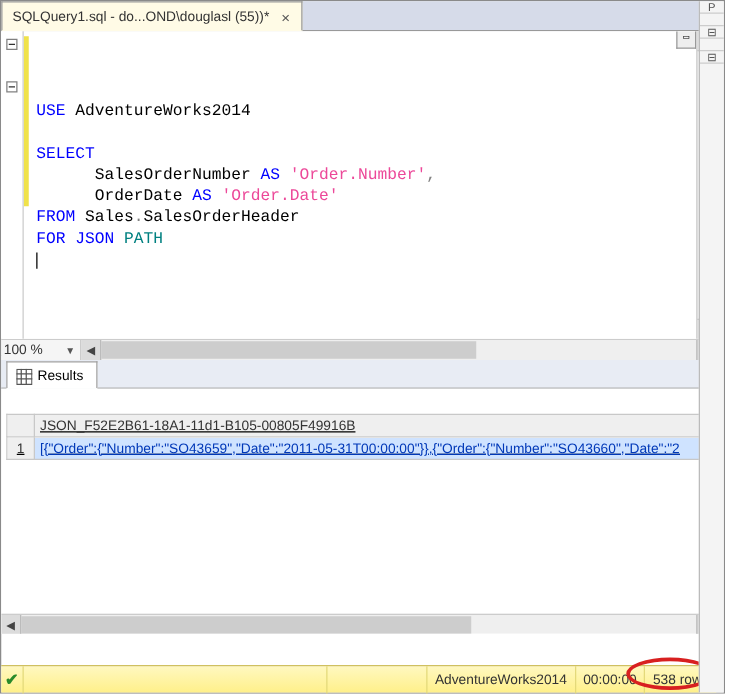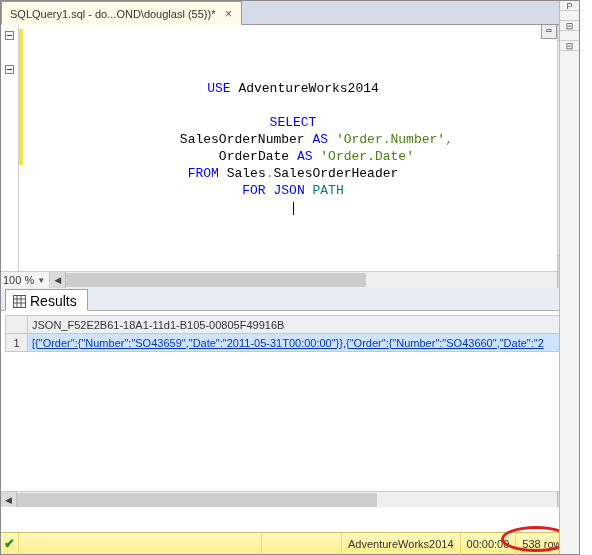--- a/index.html
+++ b/index.html
@@ -12,43 +12,43 @@
   .tabbar-drop { width: 14px; text-align: center; color: #333; padding-top: 4px; font-size: 9px; margin-left: auto; margin-right: 2px; }
   
   .editor-wrap { height: 260px; display: flex; flex-direction: column; border-bottom: 1px solid #bbb; }
   .editor-body { flex: 1; display: flex; position: relative; background: #fff; }
   .outline-gutter { width: 18px; border-right: 1px solid #ccc; background: #fff; position: relative; }
   .outline-box { position: absolute; left: 4px; width: 9px; height: 9px; border: 1px solid #808080; background: #fff; }
   .outline-box::before, .outline-box::after { content: ""; position: absolute; background: #333; }
   .outline-box::before { left: 1px; right: 1px; top: 3px; height: 1px; }
   .code { flex: 1; padding: 4px 0 4px 2px; font-family: Consolas, "Courier New", monospace; font-size: 13px; line-height: 17px; white-space: pre; overflow: hidden; position: relative; }
   .code .change-bar { position: absolute; left: 0; top: 4px; width: 4px; background: #f0e24a; }
-  .code-content { margin-left: 8px; text-align: center; }
+  .code-content { margin-left: 8px; }
   .kw { color: #0000ff; }
   .gray { color: #808080; }
   .teal { color: #008080; }
-  .str { color: #4d7c0f; }
+  .str { color: #ec4899; }
   .caret { display: inline-block; width: 1px; height: 13px; background: #000; vertical-align: text-bottom; }
   .editor-vsb { width: 16px; background: #efefef; border-left: 1px solid #ccc; position: relative; }
   .sb-btn { width: 16px; height: 16px; background: #dcdcdc; display: flex; align-items: center; justify-content: center; font-size: 9px; color: #444; }
   .sb-btn.top { border-bottom: 1px solid #bbb; }
   .sb-btn.bot { position: absolute; bottom: 0; border-top: 1px solid #bbb; }
   .split-icon { position: absolute; right: 0; top: 0; width: 16px; height: 14px; background: #eee; border: 1px solid #999; border-top: none; font-size: 8px; text-align: center; line-height: 12px; }
   .zoom-row { height: 18px; display: flex; align-items: center; border-top: 1px solid #ccc; background: #f5f5f5; font-size: 11px; }
-  .zoom-level { padding: 0 4px 0 2px; color: #333; display: flex; align-items: center; gap: 3px; }
+  .zoom-level { padding: 0 4px 0 2px; color: #333; display: flex; align-items: center; gap: 18px; }
   .zoom-level .drop { font-size: 8px; color: #555; }
   .hsb { flex: 1; height: 16px; background: #efefef; border-left: 1px solid #ccc; display: flex; }
   
   .result-tabs { height: 26px; background: #e8ecf4; border-bottom: 1px solid #b0b0b0; display: flex; align-items: flex-end; padding-left: 4px; gap: 0; }
-  .rtab { height: 22px; padding: 2px 10px 0 6px; border: 1px solid #a0a0a0; display: flex; align-items: center; gap: 4px; font-size: 14px; position: relative; top: 1px; justify-content: space-between; }
+  .rtab { height: 22px; padding: 2px 10px 0 6px; border: 1px solid #a0a0a0; display: flex; align-items: center; gap: 4px; font-size: 11px; position: relative; top: 1px; justify-content: space-between; }
   .rtab.active { background: #fff; border-bottom: 1px solid #fff; }
   .rtab:not(.active) { background: #e2e6ef; border-bottom: 1px solid #a0a0a0; color: #444; }
   .ricon { width: 14px; height: 14px; display: inline-flex; align-items: center; justify-content: center; }
   .results-pane { height: 196px; background: #fff; overflow: hidden; position: relative; }
-  .grid { border-collapse: collapse; font-family: Tahoma, sans-serif; font-size: 11px; width: 572px; margin: 4px 4px; }
+  .grid { border-collapse: collapse; font-family: Tahoma, sans-serif; font-size: 11px; width: 572px; margin: 20px 4px; text-decoration: underline; }
   .grid th, .grid td { border: 1px solid #c8c8c8; padding: 2px 4px; text-align: left; height: 18px; overflow: hidden; white-space: nowrap; }
   .grid th { background: #efefef; font-weight: normal; color: #333; }
   .grid .rownum { background: #efefef; text-align: center; width: 22px; color: #333; }
   .grid .jsoncell { background: #cfe3ff; color: #0038b8; text-decoration: underline; cursor: pointer; max-width: 520px; }
   .results-hsb { position: absolute; bottom: 0; left: 0; right: 0; height: 16px; background: #efefef; border-top: 1px solid #ccc; display: flex; }
   .hsb .sb-btn.left, .results-hsb .sb-btn.left { border-right: 1px solid #bbb; }
   .hsb .sb-btn.right, .results-hsb .sb-btn.right { border-left: 1px solid #bbb; margin-left: auto; }
   .hsb-thumb { height: 14px; background: #cdcdcd; margin: 1px 0; }
   
   .statusbar { position: absolute; bottom: 0; left: 0; right: 0; height: 22px; background: linear-gradient(#fff8c0, #fff08a); border-top: 1px solid #cfc060; display: flex; align-items: center; font-size: 11px; color: #333; }

